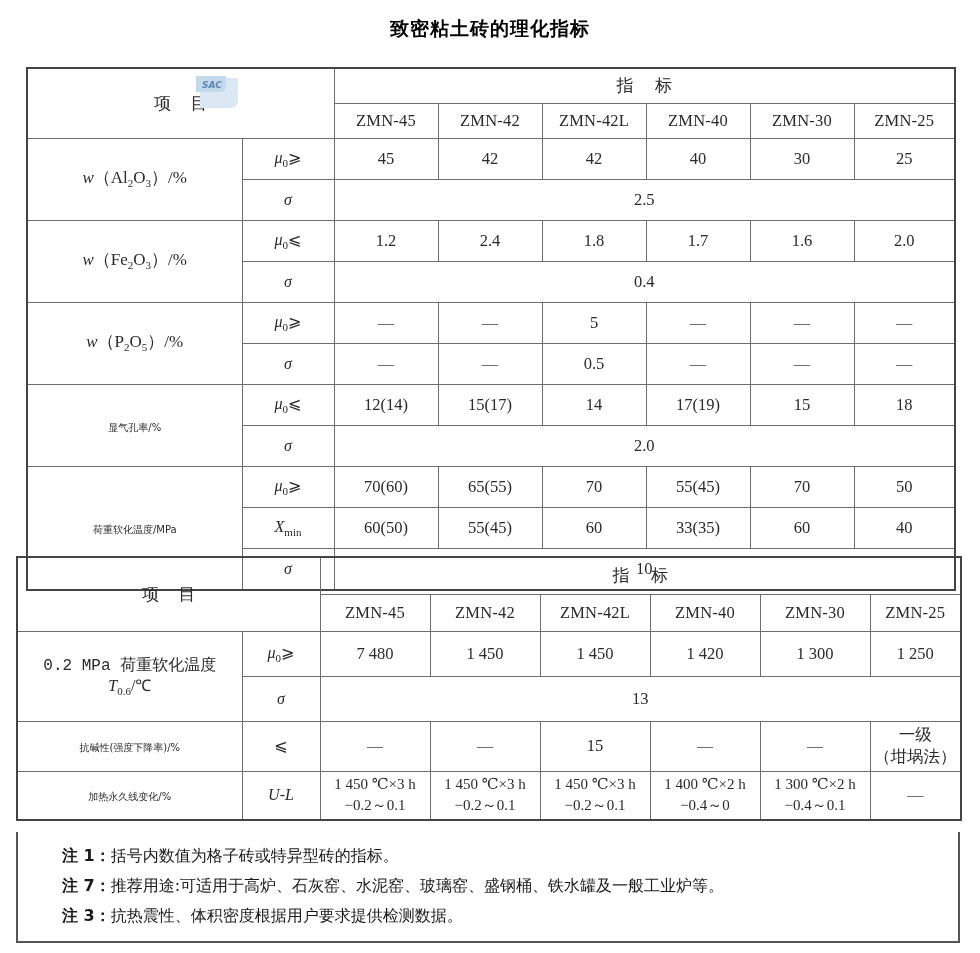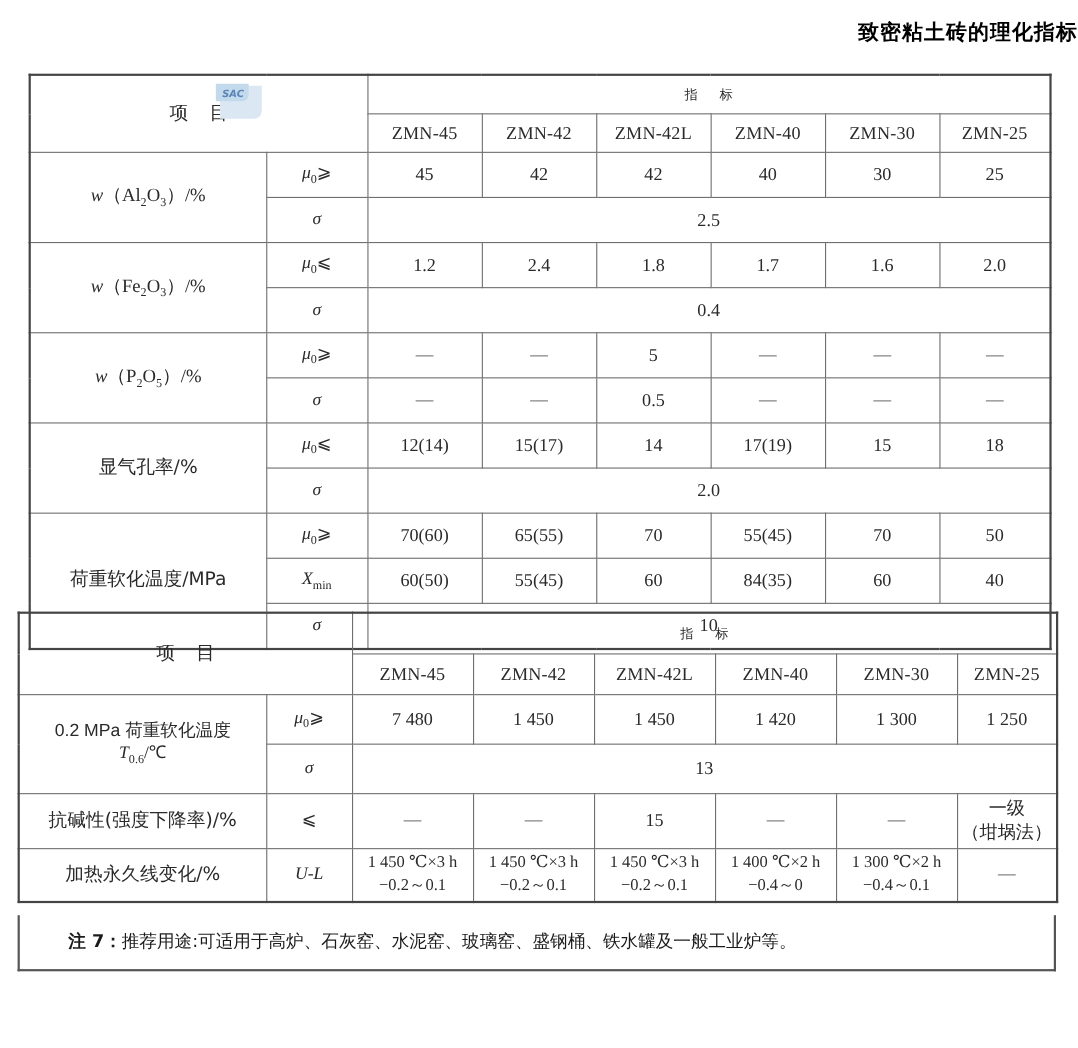--- a/index.html
+++ b/index.html
@@ -10,21 +10,21 @@
   body {
     width: 980px;
     height: 953px;
     font-family: "Liberation Serif", "DejaVu Serif", serif;
     color: #1a1a1a;
     position: relative;
     overflow: hidden;
   }
 
   .page-title {
-    text-align: right;
+    text-align: center;
     font-family: "Liberation Sans", "DejaVu Sans", sans-serif;
     font-weight: bold;
     font-size: 19px;
     letter-spacing: 1px;
     margin: 16px 0 0 0;
     color: #000;
   }
 
   table.grid {
     border-collapse: collapse;
@@ -68,21 +68,21 @@
     padding: 9px 0 10px 0;
   }
   .hdr-item {
     font-family: "DejaVu Sans", "Liberation Sans", sans-serif;
     font-size: 17px;
     letter-spacing: 7px;
     padding-left: 7px;
   }
   .hdr-index {
     font-family: "DejaVu Sans", "Liberation Sans", sans-serif;
-    font-size: 12px;
+    font-size: 17px;
     letter-spacing: 8px;
     padding-left: 8px;
     margin-top: 33px;
   }
   .model {
     font-size: 16.5px;
     font-family: "Liberation Serif", serif;
     letter-spacing: 0.2px;
   }
   .sym {
@@ -90,33 +90,33 @@
     font-size: 16px;
     font-style: normal;
   }
   .sym i { font-style: italic; }
   .sub { font-size: 11px; vertical-align: sub; }
   .dash { color: #555; font-size: 16px; }
   .val { font-size: 16.5px; margin-top: 40px; }
   .twoline { line-height: 1.35; }
   .item-label {
     font-family: "DejaVu Sans", "Liberation Sans", sans-serif;
-    font-size: 17px;
+    font-size: 10px;
   }
   .formula {
     font-family: "Liberation Serif", "DejaVu Serif", serif;
     font-size: 17px;
   }
   .formula i { font-style: italic; }
   .mix {
     font-family: "Liberation Serif", serif;
     font-size: 16px;
   }
   .mix .cnpart {
-    font-family: Liberation Sans, sans-serif;
+    font-family: Liberation Mono, monospace;
     text-align: center;
   }
 
   
   #sac-watermark {
     position: absolute;
     left: 196px;
     top: 76px;
     width: 46px;
     height: 34px;
@@ -248,21 +248,21 @@
           <td style="height:36px"><span class="val">70</span></td>
           <td style="height:36px"><span class="val">55(45)</span></td>
           <td style="height:36px"><span class="val">70</span></td>
           <td style="height:36px"><span class="val">50</span></td>
         </tr>
         <tr>
           <td><span class="sym"><i>X</i><span class="sub">min</span></span></td>
           <td style="height:36px"><span class="val">60(50)</span></td>
           <td style="height:36px"><span class="val">55(45)</span></td>
           <td style="height:36px"><span class="val">60</span></td>
-          <td style="height:36px"><span class="val">84(35)</span></td>
+          <td style="height:36px"><span class="val">33(35)</span></td>
           <td style="height:36px"><span class="val">60</span></td>
           <td style="height:36px"><span class="val">40</span></td>
         </tr>
         <tr>
           <td><span class="sym"><i>σ</i></span></td>
           <td colspan="6" style="height:36px"><span class="val">10</span></td>
         </tr>
       </tbody>
     </table>
 </div>
@@ -324,14 +324,16 @@
           <td style="height:40px"><span class="cell-heat">1 450 ℃×3 h<br>−0.2～0.1</span></td>
           <td style="height:40px"><span class="cell-heat">1 400 ℃×2 h<br>−0.4～0</span></td>
           <td style="height:40px"><span class="cell-heat">1 300 ℃×2 h<br>−0.4～0.1</span></td>
           <td style="height:40px"><span class="dash">—</span></td>
         </tr>
       </tbody>
     </table>
 </div>
 
 <div id="notes-wrap">
+    <div class="notes-line"><b>注 1：</b><span>括号内数值为格子砖或特异型砖的指标。</span></div>
     <div class="notes-line"><b>注 7：</b><span>推荐用途:可适用于高炉、石灰窑、水泥窑、玻璃窑、盛钢桶、铁水罐及一般工业炉等。</span></div>
+    <div class="notes-line"><b>注 3：</b><span>抗热震性、体积密度根据用户要求提供检测数据。</span></div>
   </div>
 
 </body></html>

